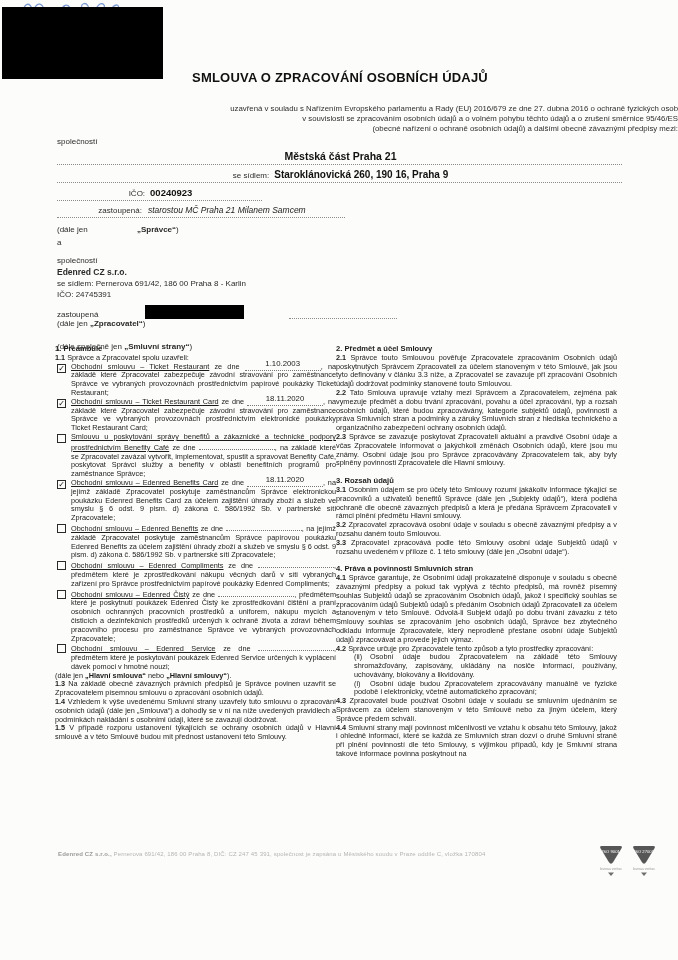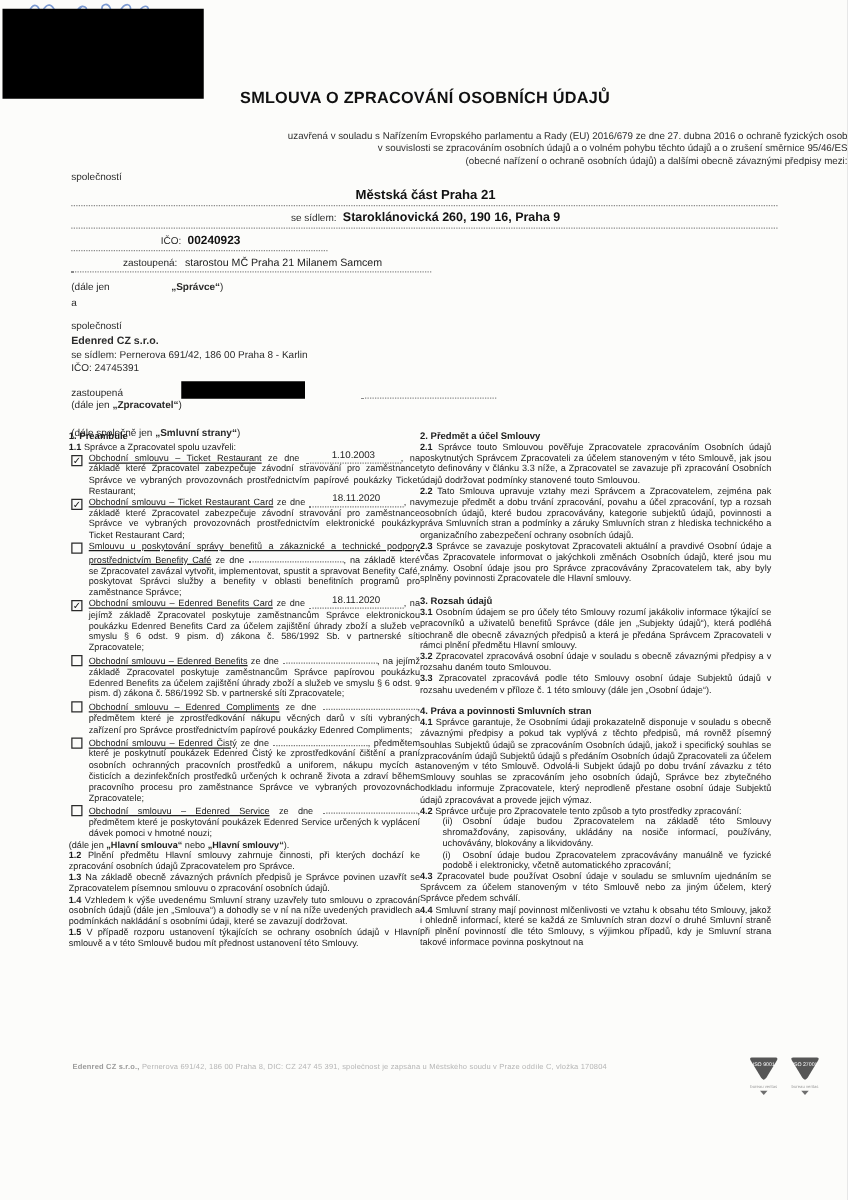--- a/index.html
+++ b/index.html
@@ -18,21 +18,21 @@
   .intro { position:absolute; left:0; right:0; top:104px; text-align:right;
            font-size:7.8px; line-height:10px; color:#2e2e2e; }
 
   
   .party1 { position:absolute; left:57px; top:137px; width:565px; font-size:8px; color:#2b2b2b; }
   .party2 { position:absolute; left:57px; top:238px; width:565px; font-size:8px; color:#2b2b2b; }
   .prow { border-bottom:1px dotted #8a8a8a; padding:0 0 2px 2px; margin-top:4px; white-space:nowrap;text-align:center; }
   .pname { font-size:10.5px; font-weight:bold; color:#111; }
   .pval  { font-size:10px; font-weight:bold; color:#111; margin-left:5px; }
   .pval.sm { font-size:9.5px; }
-  .pital { font-size:8.5px; color:#222; margin-left:6px; }
+  .pital { font-size:8.5px; font-style:italic; color:#222; margin-left:6px; }
   .w-ico { width:203px; }
   .w-zas { width:286px; }
   .alias { margin-top:7px; }
   .alias b { font-size:8px;margin-left:47px; }
   .conj { margin-top:0; }
   .p2line { margin-top:2px; }
   .p2name { font-weight:bold; font-size:8.5px; }
   .zrow2 { margin-top:6px; display:flex; align-items:flex-end;gap:45px; }
   .redact2 { display:inline-block; width:99px; height:14px; background:#000; margin-left:2px; }
   .dots2 { display:inline-block; width:108px; border-bottom:1px dotted #8a8a8a; height:11px; }
@@ -136,21 +136,20 @@
         <span class="cb"><span></span></span>
         <span class="itx"><span class="u">Obchodní smlouvu – Edenred Čistý</span><span> ze dne </span><span class="fill"><span class="fill-date"></span></span><span>, předmětem které je poskytnutí poukázek Edenred Čistý ke zprostředkování čištění a praní osobních ochranných pracovních prostředků a uniforem, nákupu mycích a čisticích a dezinfekčních prostředků určených k ochraně života a zdraví během pracovního procesu pro zaměstnance Správce ve vybraných provozovnách Zpracovatele;</span></span>
       </div>
       <div class="item">
         <span class="cb"><span></span></span>
         <span class="itx"><span class="u">Obchodní smlouvu – Edenred Service</span><span> ze dne </span><span class="fill"><span class="fill-date"></span></span><span>, předmětem které je poskytování poukázek Edenred Service určených k vyplácení dávek pomoci v hmotné nouzi;</span></span>
       </div>
 
       <div class="cp"><span>(dále jen </span><b>„Hlavní smlouva“</b><span> nebo </span><b>„Hlavní smlouvy“</b><span>).</span></div>
 
-      <div class="cp"><b>1.2</b><span> Plnění předmětu Hlavní smlouvy zahrnuje činnosti, při kterých dochází ke zpracování osobních údajů Zpracovatelem pro Správce.</span></div>
       <div class="cp"><b>1.3</b><span> Na základě obecně závazných právních předpisů je Správce povinen uzavřít se Zpracovatelem písemnou smlouvu o zpracování osobních údajů.</span></div>
       <div class="cp"><b>1.4</b><span> Vzhledem k výše uvedenému Smluvní strany uzavřely tuto smlouvu o zpracování osobních údajů (dále jen „Smlouva“) a dohodly se v ní na níže uvedených pravidlech a podmínkách nakládání s osobními údaji, které se zavazují dodržovat.</span></div>
       <div class="cp"><b>1.5</b><span> V případě rozporu ustanovení týkajících se ochrany osobních údajů v Hlavní smlouvě a v této Smlouvě budou mít přednost ustanovení této Smlouvy.</span></div>
     </div>
 
     <div class="col">
       <div class="colh">2. Předmět a účel Smlouvy</div>
       <div class="cp"><b>2.1</b><span> Správce touto Smlouvou pověřuje Zpracovatele zpracováním Osobních údajů poskytnutých Správcem Zpracovateli za účelem stanoveným v této Smlouvě, jak jsou tyto definovány v článku 3.3 níže, a Zpracovatel se zavazuje při zpracování Osobních údajů dodržovat podmínky stanovené touto Smlouvou.</span></div>
       <div class="cp"><b>2.2</b><span> Tato Smlouva upravuje vztahy mezi Správcem a Zpracovatelem, zejména pak vymezuje předmět a dobu trvání zpracování, povahu a účel zpracování, typ a rozsah osobních údajů, které budou zpracovávány, kategorie subjektů údajů, povinnosti a práva Smluvních stran a podmínky a záruky Smluvních stran z hlediska technického a organizačního zabez­pečení ochrany osobních údajů.</span></div>
       <div class="cp"><b>2.3</b><span> Správce se zavazuje poskytovat Zpracovateli aktuální a pravdivé Osobní údaje a včas Zpracovatele informovat o jakýchkoli změnách Osobních údajů, které jsou mu známy. Osobní údaje jsou pro Správce zpracovávány Zpracovatelem tak, aby byly splněny povinnosti Zpracovatele dle Hlavní smlouvy.</span></div>

